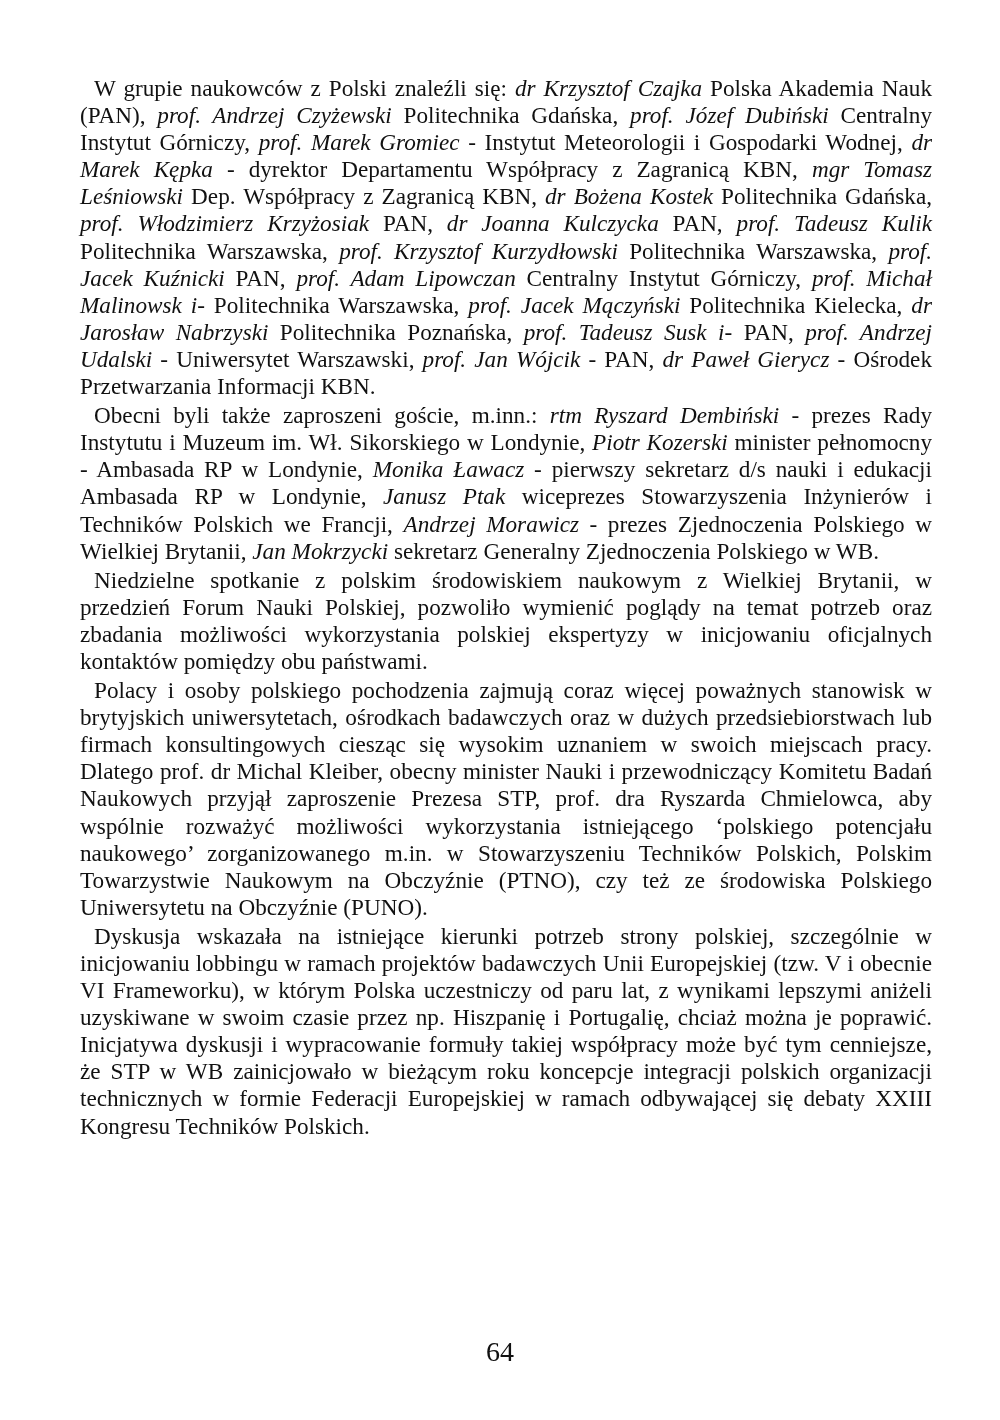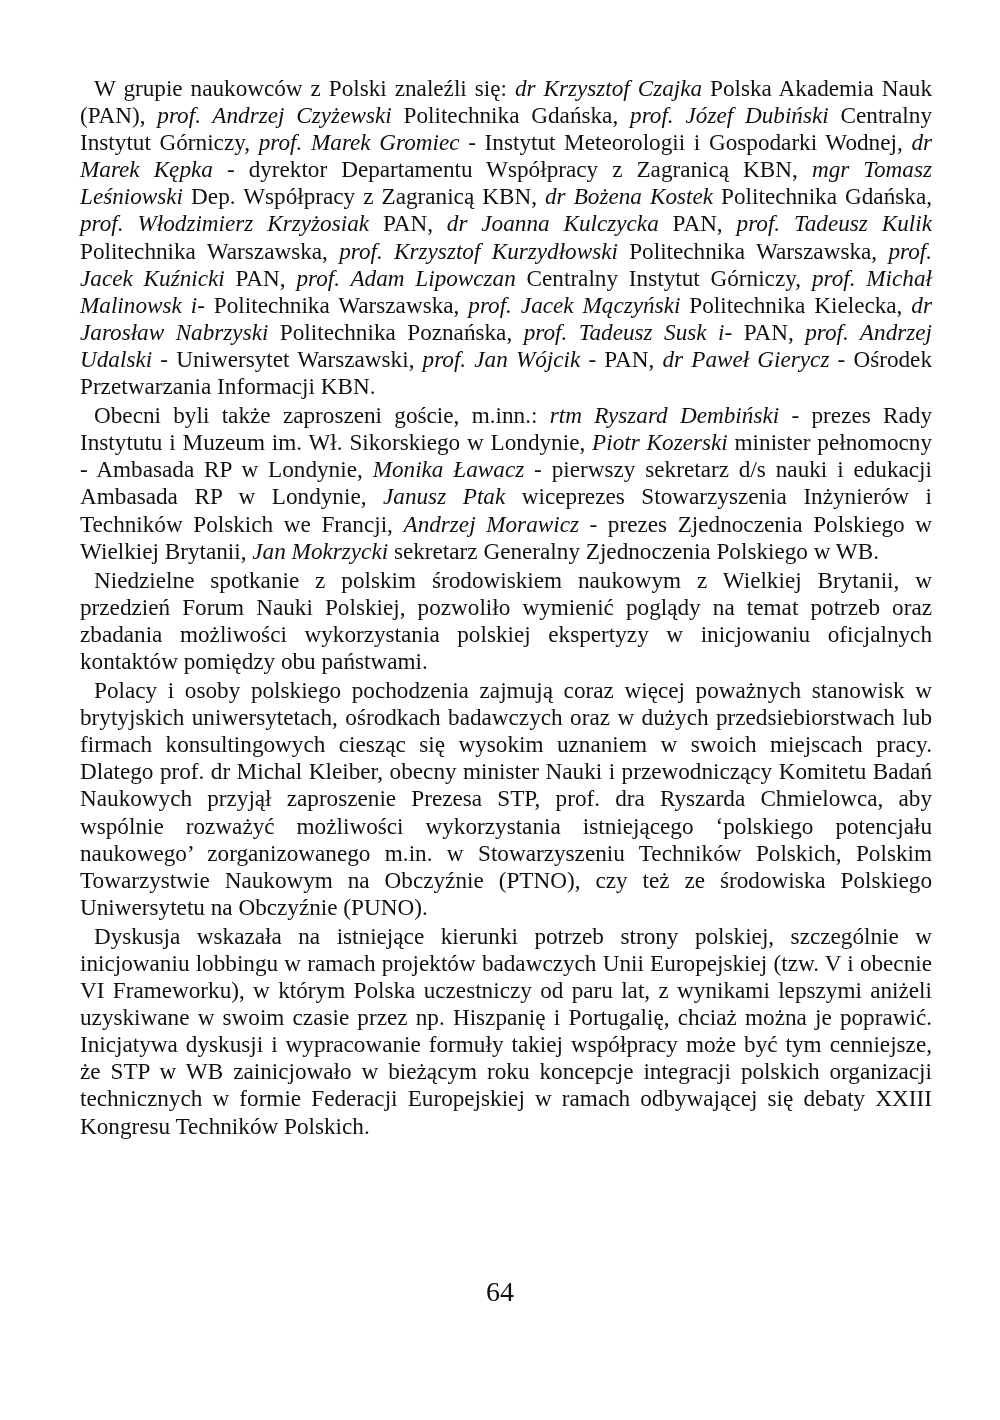--- a/index.html
+++ b/index.html
@@ -5,21 +5,21 @@
   html, body { margin: 0; padding: 0; background: #ffffff; }
   body { width: 1000px; height: 1420px; position: relative; overflow: hidden; }
   .page {
     position: absolute; left: 80px; top: 75px; width: 852px;
     font-family: "Liberation Serif", "DejaVu Serif", serif;
     font-size: 23.2px; line-height: 27.1px; color: #111111;
   }
   .para { margin: 0 0 0 0; text-align: justify; text-indent: 14px; padding-bottom: 2px; }
   .para i { font-style: italic; }
   .page-number {
-    position: absolute; left: 0; width: 1000px; top: 1276px; text-align: center;
+    position: absolute; left: 0; width: 1000px; top: 1336px; text-align: center;
     font-family: "Liberation Serif", "DejaVu Serif", serif; font-size: 28px; color: #111111;
   }
 </style>
 </head>
 <body>
 
 <div class="page" id="doc-body">
     <p class="para"><span>W grupie naukowców z Polski znaleźli się: </span><i>dr Krzysztof Czajka</i><span>   Polska Akademia Nauk (PAN), </span><i>prof. Andrzej Czyżewski</i><span>   Politechnika Gdańska, </span><i>prof. Józef Dubiński</i><span> Centralny Instytut Górniczy, </span><i>prof. Marek Gromiec</i><span> - Instytut Meteorologii i Gospodarki Wodnej, </span><i>dr Marek Kępka</i><span> - dyrektor Departamentu Współpracy z Zagranicą KBN, </span><i>mgr Tomasz Leśniowski</i><span>   Dep. Współpracy z Zagranicą KBN, </span><i>dr Bożena Kostek</i><span> Politechnika Gdańska, </span><i>prof. Włodzimierz Krzyżosiak</i><span>   PAN, </span><i>dr Joanna Kulczycka</i><span> PAN, </span><i>prof. Tadeusz Kulik</i><span>   Politechnika Warszawska, </span><i>prof. Krzysztof Kurzydłowski</i><span> Politechnika Warszawska, </span><i>prof. Jacek Kuźnicki</i><span>   PAN, </span><i>prof. Adam Lipowczan</i><span> Centralny Instytut Górniczy, </span><i>prof. Michał Malinowsk i</i><span>- Politechnika Warszawska, </span><i>prof. Jacek Mączyński</i><span>   Politechnika Kielecka, </span><i>dr Jarosław Nabrzyski</i><span>   Politechnika Poznańska, </span><i>prof. Tadeusz Susk i</i><span>- PAN, </span><i>prof. Andrzej Udalski</i><span> - Uniwersytet Warszawski, </span><i>prof. Jan Wójcik</i><span> - PAN, </span><i>dr Paweł Gierycz</i><span> - Ośrodek Przetwarzania Informacji KBN.</span></p>
     <p class="para"><span>Obecni byli także zaproszeni goście, m.inn.: </span><i>rtm Ryszard Dembiński</i><span> - prezes Rady Instytutu i Muzeum im. Wł. Sikorskiego w Londynie, </span><i>Piotr Kozerski</i><span>   minister pełnomocny - Ambasada RP w Londynie, </span><i>Monika Ławacz</i><span> - pierwszy sekretarz d/s nauki i edukacji   Ambasada RP w Londynie, </span><i>Janusz Ptak</i><span>   wiceprezes Stowarzyszenia Inżynierów i Techników Polskich we Francji, </span><i>Andrzej Morawicz</i><span> - prezes Zjednoczenia Polskiego w Wielkiej Brytanii, </span><i>Jan Mokrzycki</i><span>   sekretarz Generalny Zjednoczenia Polskiego w WB.</span></p>
     <p class="para"><span>Niedzielne spotkanie z polskim środowiskiem naukowym z Wielkiej Brytanii, w przedzień Forum Nauki Polskiej, pozwoliło wymienić poglądy na temat potrzeb oraz zbadania możliwości wykorzystania polskiej ekspertyzy w inicjowaniu oficjalnych kontaktów pomiędzy obu państwami.</span></p>

